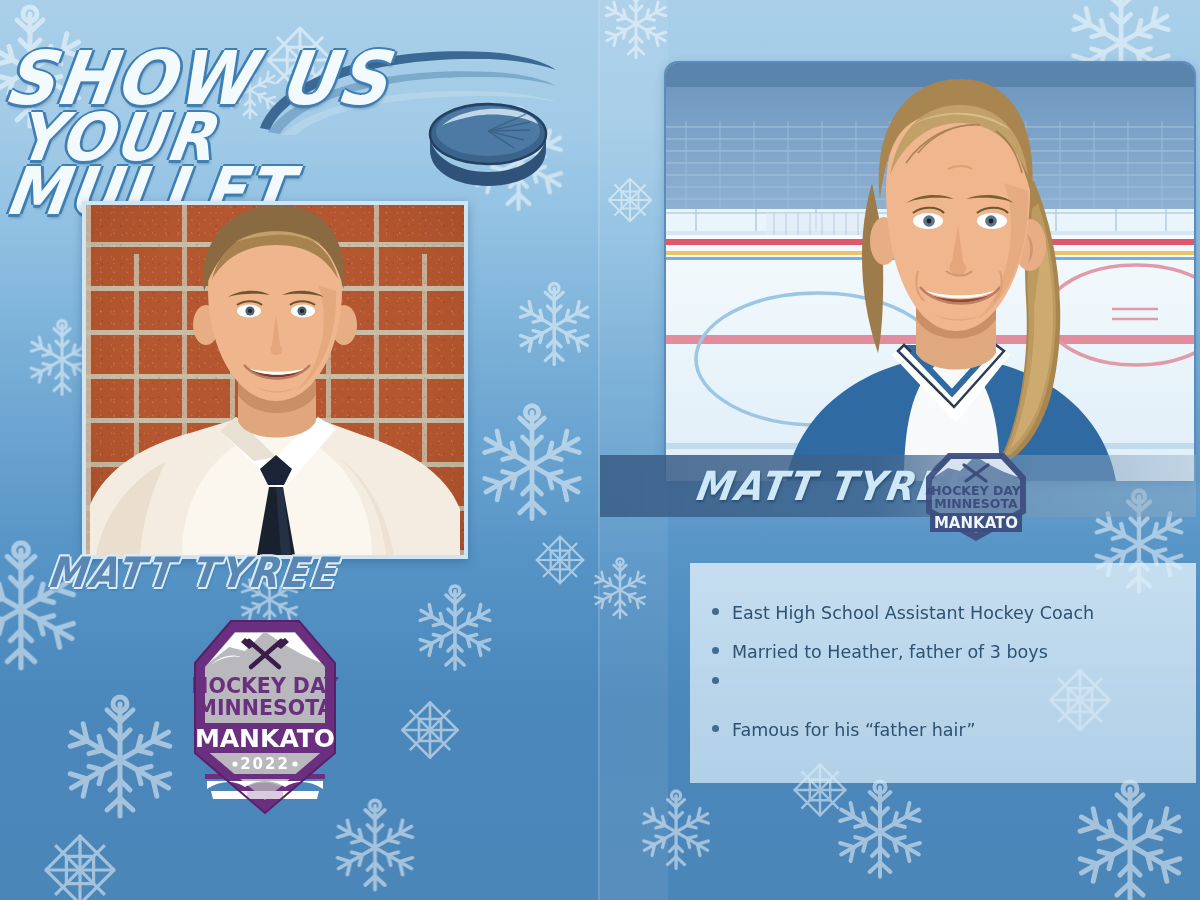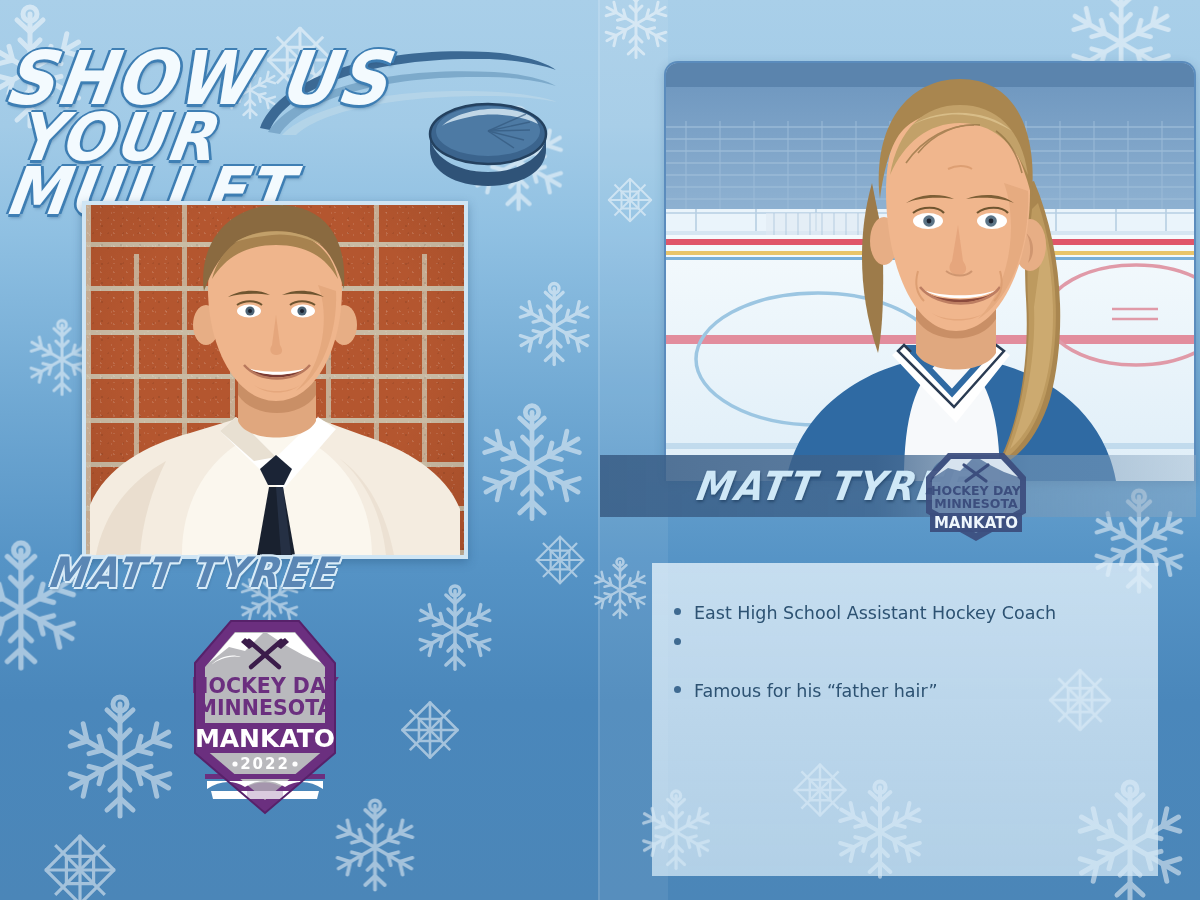--- a/index.html
+++ b/index.html
@@ -130,21 +130,21 @@
     color:#cfe8f7;
     margin-left:86px;
     transform:skewX(-11deg) scaleX(.92);
     text-shadow:1px 2px 3px rgba(20,50,80,.55);
     white-space:nowrap;
   }
   .banner-badge{position:absolute;left:920px;top:447px;}
 
   
   .bullet-panel{
-    position:absolute;left:652px;top:563px;width:506px;height:313px;
+    position:absolute;left:690px;top:563px;width:506px;height:220px;
     background:linear-gradient(to bottom, rgba(226,240,250,.80), rgba(214,234,247,.74));
     padding:40px 0 0 22px;
   }
   .bullet{
     display:flex;align-items:baseline;
     height:39px;
     font-family:"DejaVu Sans", sans-serif;
     font-size:17.5px;
     color:#2d5272;
     white-space:nowrap;
@@ -539,20 +539,24 @@
     </svg>
   </div>
 
   <div class="bullet-panel">
     <div class="bullet">
       <span class="dot"></span>
       <span>East High School Assistant Hockey Coach</span>
     </div>
     <div class="bullet">
       <span class="dot"></span>
+      <span>Married to Heather, father of 3 boys</span>
+    </div>
+    <div class="bullet">
+      <span class="dot"></span>
     </div>
     <div class="bullet">
       <span class="dot"></span>
       <span>Famous for his “father hair”</span>
     </div>
   </div>
 
 </div>
 
 </body></html>

